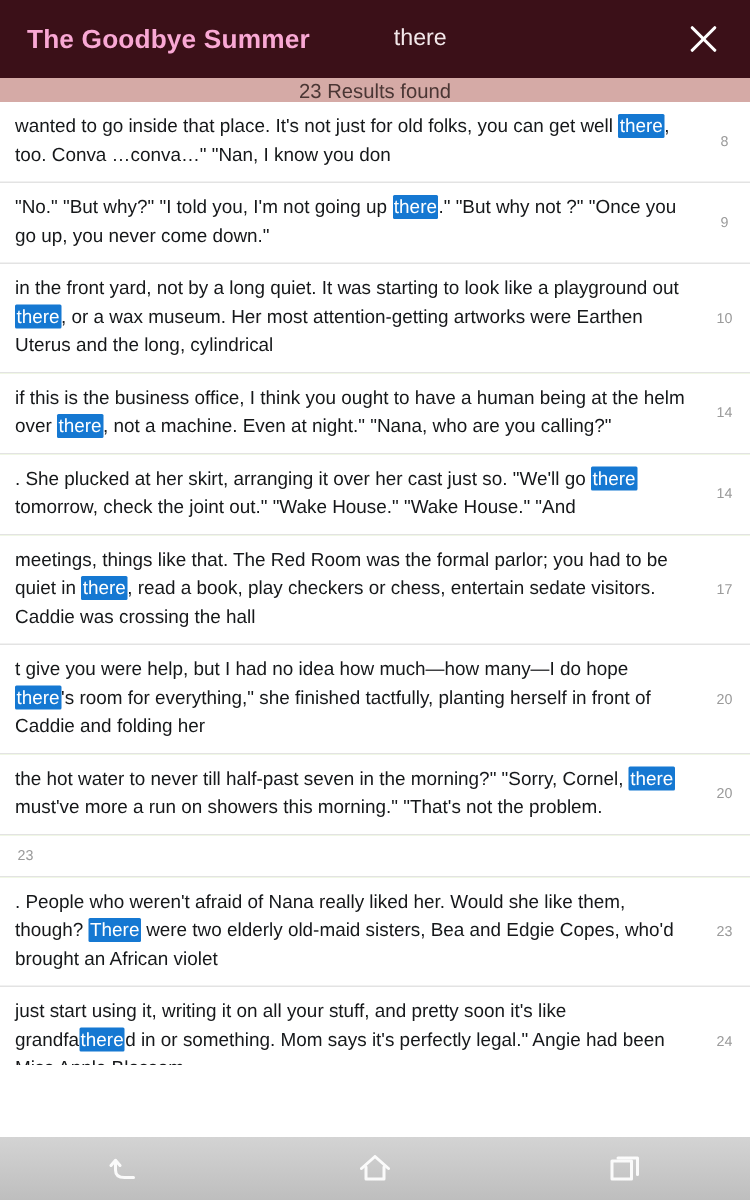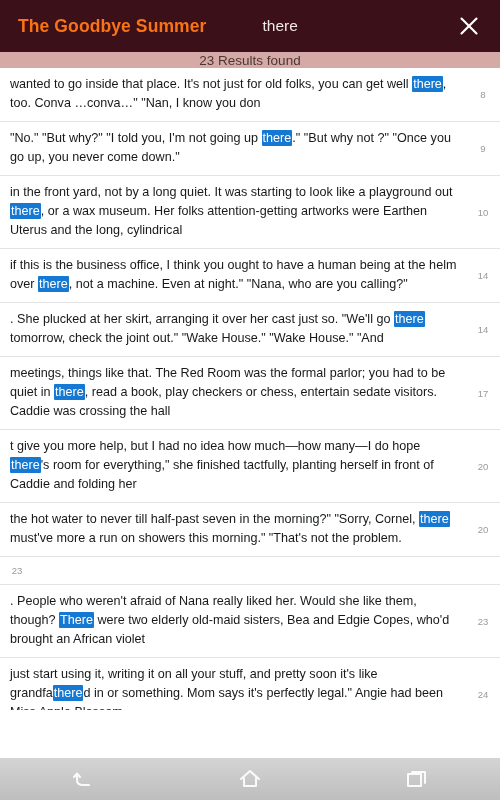--- a/index.html
+++ b/index.html
@@ -13,21 +13,21 @@
   
   .appbar {
     height:52px;
     background:#3b1018;
     display:flex;
     align-items:center;
     padding:0 14px 0 18px;
     position:relative;
   }
   .app-title {
-    color:#f97316;
+    color:#f9a8d4;
     font-size:17.5px;
     font-weight:bold;
     letter-spacing:.1px;
     white-space:nowrap;
   }
   .search-query {
     color:#f2e7e9;
     font-size:15.5px;
     margin-left:56px;
     white-space:nowrap;
@@ -131,37 +131,37 @@
 <div class="results-list" id="results-list">
     <div class="result-row">
       <div class="snippet"><span>wanted to go inside that place. It's not just for old folks, you can get well </span><span class="hl">there</span><span>, too. Conva …conva…" "Nan, I know you don</span></div>
       <div class="page-num">8</div>
     </div>
     <div class="result-row">
       <div class="snippet"><span>"No." "But why?" "I told you, I'm not going up </span><span class="hl">there</span><span>." "But why not ?" "Once you go up, you never come down."</span></div>
       <div class="page-num">9</div>
     </div>
     <div class="result-row">
-      <div class="snippet"><span> in the front yard, not by a long quiet. It was starting to look like a playground out </span><span class="hl">there</span><span>, or a wax museum. Her folks attention-getting artworks were Earthen Uterus and the long, cylindrical</span></div>
+      <div class="snippet"><span> in the front yard, not by a long quiet. It was starting to look like a playground out </span><span class="hl">there</span><span>, or a wax museum. Her most attention-getting artworks were Earthen Uterus and the long, cylindrical</span></div>
       <div class="page-num">10</div>
     </div>
     <div class="result-row">
       <div class="snippet"><span> if this is the business office, I think you ought to have a human being at the helm over </span><span class="hl">there</span><span>, not a machine. Even at night." "Nana, who are you calling?"</span></div>
       <div class="page-num">14</div>
     </div>
     <div class="result-row">
       <div class="snippet"><span>. She plucked at her skirt, arranging it over her cast just so. "We'll go </span><span class="hl">there</span><span> tomorrow, check the joint out." "Wake House." "Wake House." "And</span></div>
       <div class="page-num">14</div>
     </div>
     <div class="result-row">
       <div class="snippet"><span> meetings, things like that. The Red Room was the formal parlor; you had to be quiet in </span><span class="hl">there</span><span>, read a book, play checkers or chess, entertain sedate visitors. Caddie was crossing the hall</span></div>
       <div class="page-num">17</div>
     </div>
     <div class="result-row">
-      <div class="snippet"><span>t give you more help, but I had no idea how much—how many—I do hope </span><span class="hl">there</span><span>'s room for everything," she finished tactfully, planting herself in front of Caddie and folding her</span></div>
+      <div class="snippet"><span>t give you were help, but I had no idea how much—how many—I do hope </span><span class="hl">there</span><span>'s room for everything," she finished tactfully, planting herself in front of Caddie and folding her</span></div>
       <div class="page-num">20</div>
     </div>
     <div class="result-row">
       <div class="snippet"><span> the hot water to never till half-past seven in the morning?" "Sorry, Cornel, </span><span class="hl">there</span><span> must've more a run on showers this morning." "That's not the problem.</span></div>
       <div class="page-num">20</div>
     </div>
     <div class="result-row">
       <div class="page-num">23</div>
     </div>
     <div class="result-row">

